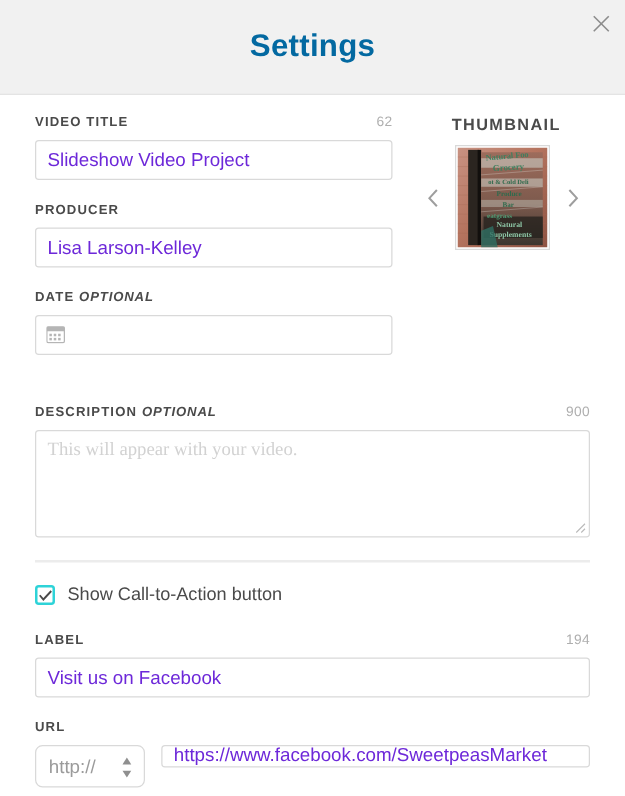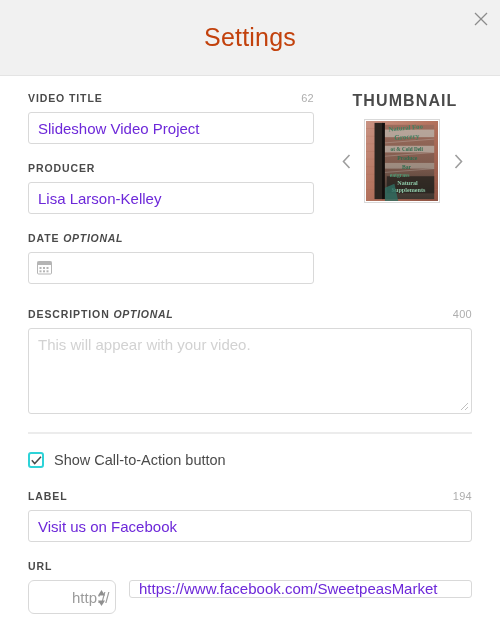--- a/index.html
+++ b/index.html
@@ -18,22 +18,22 @@
     position: relative;
     height: 76px;
     background: #f1f1f1;
     border-bottom: 1px solid #e4e4e4;
     display: flex;
     align-items: center;
     justify-content: center;
   }
   .header-title {
     font-size: 25px;
-    color: #c2410c;
-    font-weight: 400;
+    color: #0369a1;
+    font-weight: 700;
     letter-spacing: 0.2px;
   }
   .close-btn {
     position: absolute;
     top: 4px;
     right: 4px;
     width: 30px;
     height: 30px;
     display: flex;
     align-items: center;
@@ -116,38 +116,38 @@
   .textarea-wrap { position: relative; }
   textarea.text-area {
     width: 100%;
     height: 86px;
     border: 1px solid #d9d9d9;
     border-radius: 3px;
     background: #fff;
     padding: 7px 9px;
     font-size: 15px;
     color: #9b9b9b;
-    font-family: Liberation Sans, sans-serif;
+    font-family: Liberation Serif, serif;
     resize: none;
     outline: none;
     display: block;
   }
   textarea.text-area::placeholder { color: #d2d2d2; }
   .resize-grip {
     position: absolute;
     right: 3px;
     bottom: 3px;
     width: 10px;
     height: 10px;
     pointer-events: none;
   }
 
   
   .thumb-label {
-    font-size: 16px;
+    font-size: 13px;
     font-weight: bold;
     letter-spacing: 1.1px;
     color: #4a4a4a;
     text-transform: uppercase;
     text-align: center;
     margin-bottom: 9px;
     padding-left: 6px;
   }
   .thumb-row {
     display: flex;
@@ -215,21 +215,20 @@
     position: relative;
     width: 88px;
     height: 34px;
     border: 1px solid #d9d9d9;
     border-radius: 6px;
     background: #fff;
     flex: none;
     display: flex;
     align-items: center;
     cursor: pointer;
-    padding-left: 33px;
   }
   .url-select-text {
     font-size: 15px;
     color: #9b9b9b;
     padding-left: 10px;
   }
   .stepper {
     position: absolute;
     right: 9px;
     top: 7px;
@@ -377,24 +376,24 @@
         <div class="thumb-arrow">
           <svg width="9" height="15" viewBox="0 0 9 15">
             <polyline points="1.5,1 7.5,7.5 1.5,14" fill="none" stroke="#9e9e9e" stroke-width="1.6"></polyline>
           </svg>
         </div>
       </div>
     </div>
 
   </div>
 
-  <div class="field" style="margin-top:6px;">
+  <div class="field" style="margin-top:22px;">
     <div class="field-head">
       <span class="field-label"><span>DESCRIPTION</span> <span class="optional">OPTIONAL</span></span>
-      <span class="counter">400</span>
+      <span class="counter">900</span>
     </div>
     <div class="textarea-wrap">
       <textarea class="text-area" placeholder="This will appear with your video." style=""></textarea>
       <svg class="resize-grip" viewBox="0 0 10 10">
         <line x1="9" y1="2" x2="2" y2="9" stroke="#b9b9b9" stroke-width="0.9"></line>
         <line x1="9" y1="6" x2="6" y2="9" stroke="#b9b9b9" stroke-width="0.9"></line>
       </svg>
     </div>
   </div>
 

